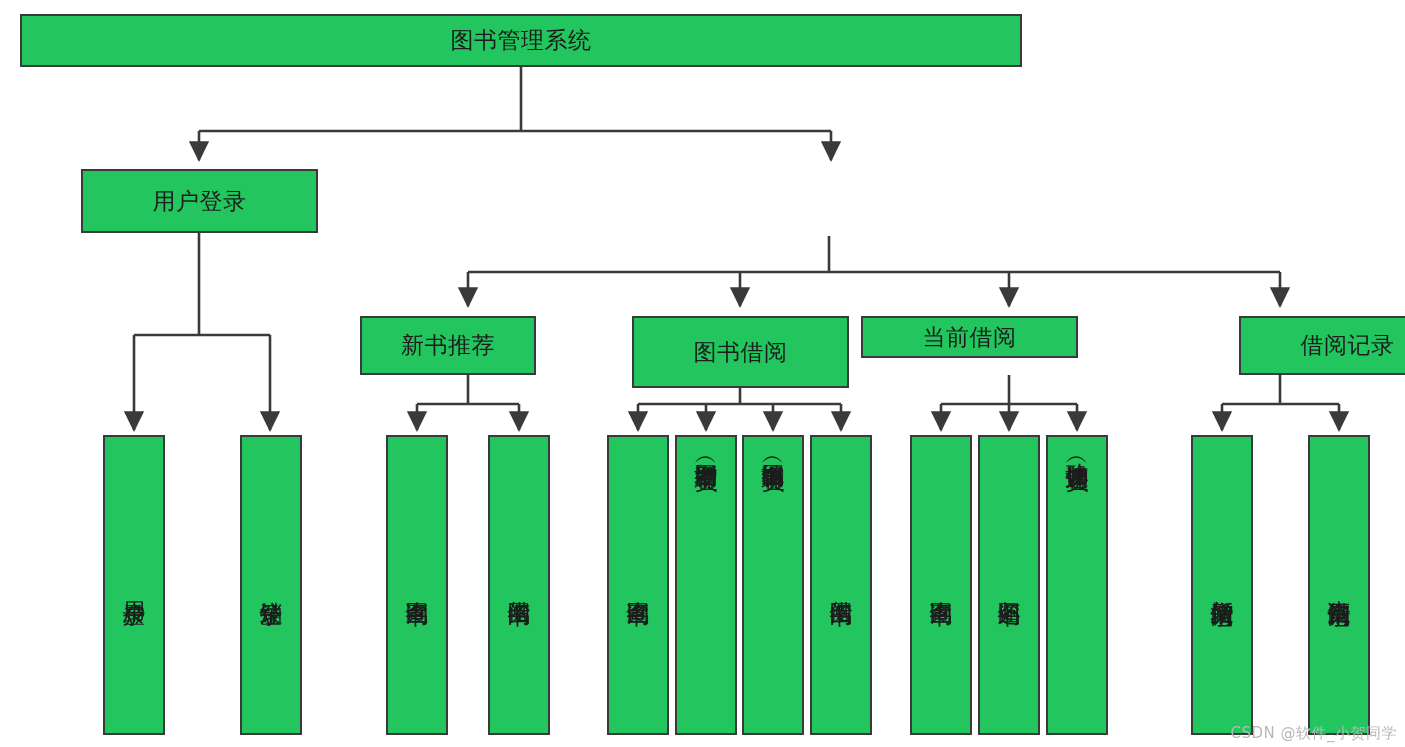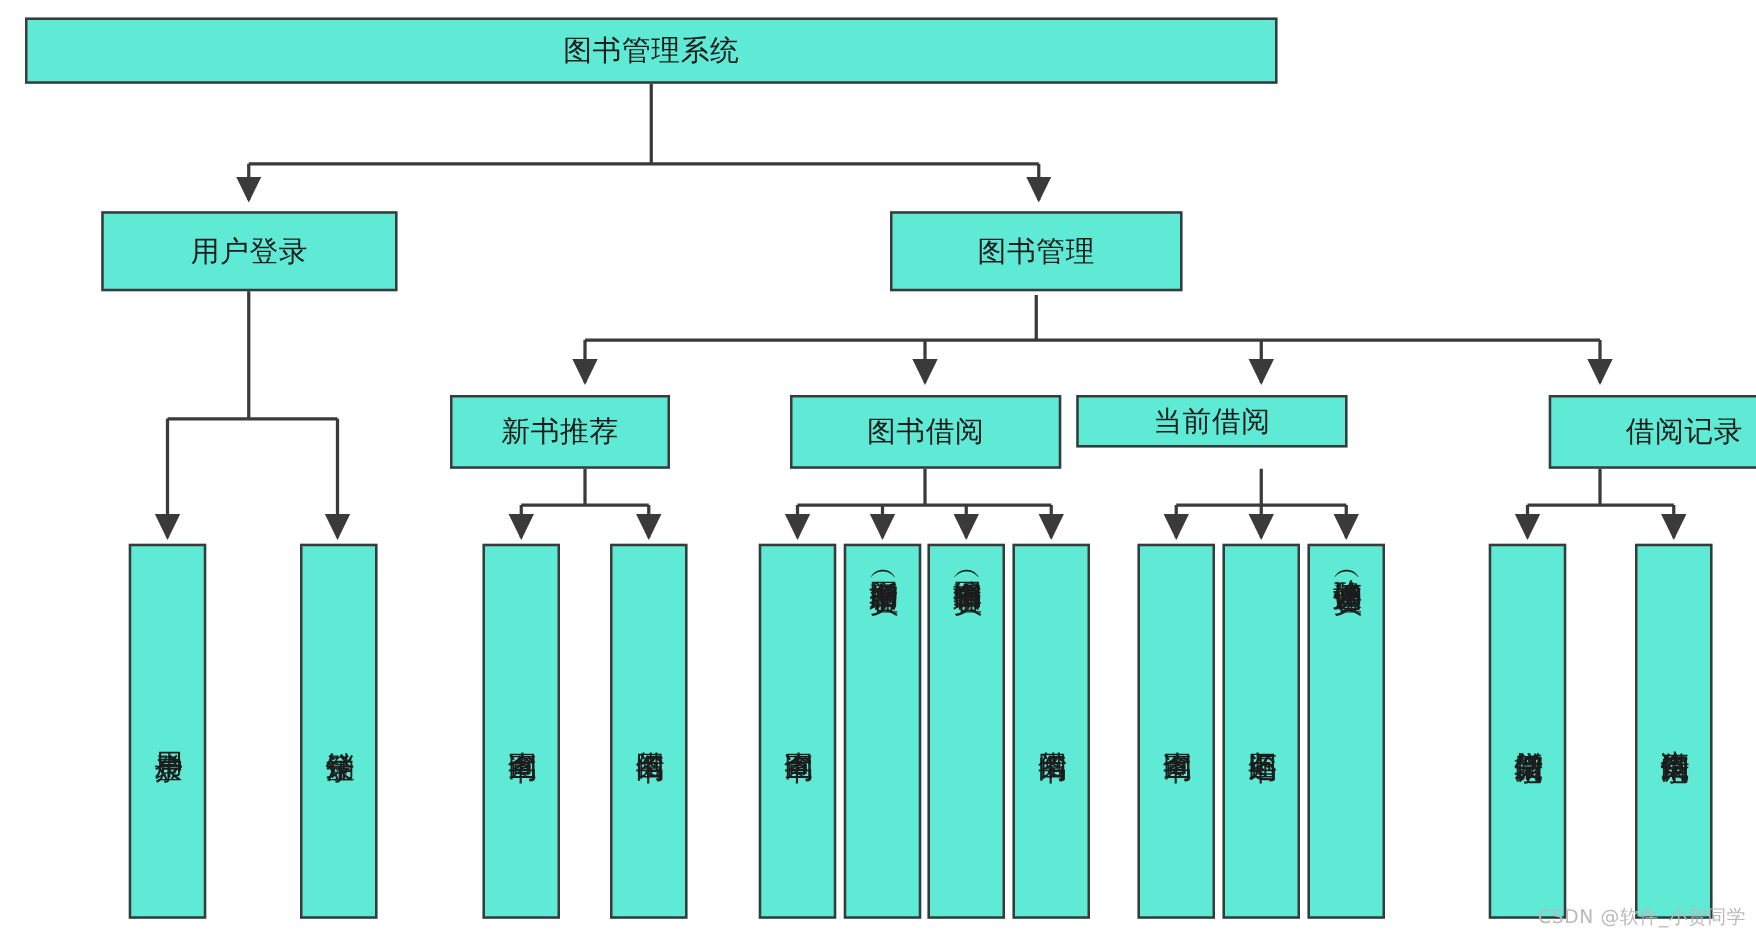--- a/index.html
+++ b/index.html
@@ -22,21 +22,21 @@
     left: 0;
     top: 0;
     width: 1405px;
     height: 747px;
     pointer-events: none;
   }
   .node {
     position: absolute;
     box-sizing: border-box;
     border: 2.5px solid #3a3a3a;
-    background: #5eead4;
+    background: #22c55e;
     display: flex;
     align-items: center;
     justify-content: center;
     color: #1c1c1c;
   }
   .node.h {
     font-size: 23px;
     letter-spacing: 0.5px;
   }
   .node.v {
@@ -117,24 +117,23 @@
       <path d="M1280,375 L1280,404"></path>
       <path d="M1222,404 L1339,404"></path>
       <path d="M1222,404 L1222,430" marker-end="url(#arrow)"></path>
       <path d="M1339,404 L1339,430" marker-end="url(#arrow)"></path>
     </g>
   </svg>
 
   <div class="node h" style="left:20px; top:14px; width:1002px; height:53px;">图书管理系统</div>
 
   <div class="node h" style="left:81px; top:169px; width:237px; height:64px;">用户登录</div>
-  <div class="node h" style="left:712px; top:169px; width:234px; height:64px;">图书管理</div>
 
   <div class="node h" style="left:360px; top:316px; width:176px; height:59px;">新书推荐</div>
-  <div class="node h" style="left:632px; top:316px; width:217px; height:59px;">图书借阅</div>
+  <div class="node h" style="left:632px; top:316px; width:217px; height:72px;">图书借阅</div>
   <div class="node h" style="left:861px; top:316px; width:217px; height:42px;">当前借阅</div>
   <div class="node h" style="left:1239px; top:316px; width:217px; height:59px;">借阅记录</div>
 
   <div class="node v vmid" style="left:103px; top:435px; width:62px; height:300px;">
     <span class="vtext">用户登录</span>
   </div>
   <div class="node v vmid" style="left:240px; top:435px; width:62px; height:300px;">
     <span class="vtext">注销登录</span>
   </div>
 

